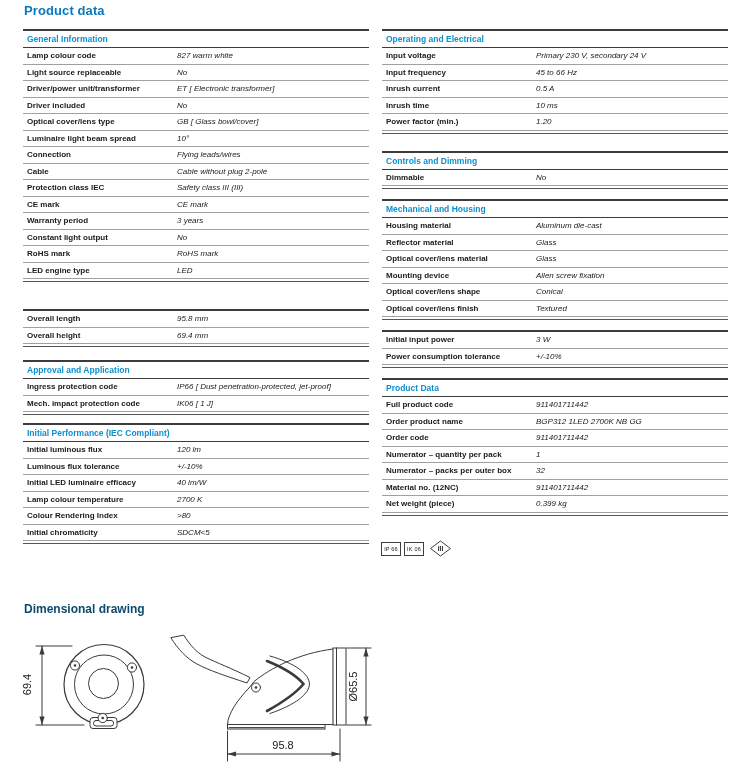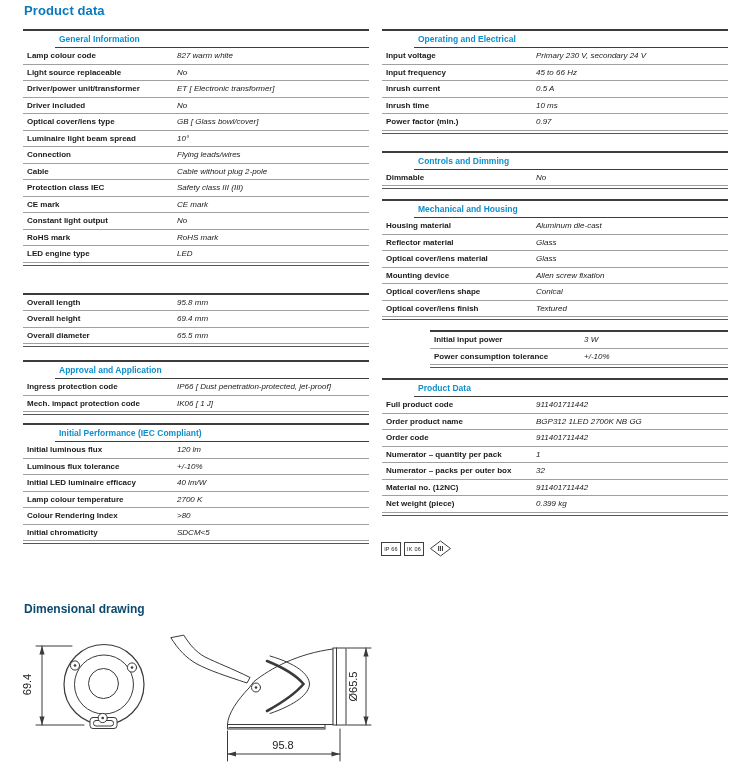--- a/index.html
+++ b/index.html
@@ -14,21 +14,21 @@
   .col{position:absolute;top:29px;width:346px;}
   .col-left{left:23px;}
   .col-right{left:382px;}
   .spec-table{
     border-top:2px solid #3c3c3c;
     border-bottom:1px solid #555;
     padding-bottom:2px;
   }
   .sec-title{
     font-size:8.5px;line-height:9px;font-weight:bold;color:#0e8fcd;
-    padding:4px 0 3px 4px;border-bottom:1px solid #3c3c3c;margin-left:32px;
+    padding:4px 0 3px 4px;border-bottom:1px solid #3c3c3c;
   }
   .row{
     display:flex;align-items:center;height:15.5px;
     border-bottom:1px solid #a0a0a0;
     font-size:8px;line-height:9px;
   }
   .row .label{width:150px;flex:none;padding-left:4px;font-weight:bold;}
   .row .value{flex:1;font-style:italic;}
   .badges{position:absolute;left:381px;top:540px;display:flex;align-items:center;}
   .badge-box{
@@ -88,44 +88,44 @@
         </div>
         <div class="row">
           <div class="label">Protection class IEC</div>
           <div class="value">Safety class III (III)</div>
         </div>
         <div class="row">
           <div class="label">CE mark</div>
           <div class="value">CE mark</div>
         </div>
         <div class="row">
+          <div class="label">Warranty period</div>
+          <div class="value">3 years</div>
+        </div>
+        <div class="row">
           <div class="label">Constant light output</div>
           <div class="value">No</div>
         </div>
         <div class="row">
           <div class="label">RoHS mark</div>
           <div class="value">RoHS mark</div>
         </div>
         <div class="row">
           <div class="label">LED engine type</div>
           <div class="value">LED</div>
         </div>
       </div>
       <div class="spec-table" style="margin-top: 27px;">
         <div class="row">
           <div class="label">Overall length</div>
           <div class="value">95.8 mm</div>
         </div>
         <div class="row">
           <div class="label">Overall height</div>
           <div class="value">69.4 mm</div>
-        </div>
-        <div class="row">
-          <div class="label">Overall diameter</div>
-          <div class="value">65.5 mm</div>
         </div>
       </div>
       <div class="spec-table" style="margin-top: 13px;">
         <div class="sec-title">Approval and Application</div>
         <div class="row">
           <div class="label">Ingress protection code</div>
           <div class="value">IP66 [ Dust penetration-protected, jet-proof]</div>
         </div>
         <div class="row">
           <div class="label">Mech. impact protection code</div>
@@ -174,21 +174,21 @@
         <div class="row">
           <div class="label">Inrush current</div>
           <div class="value">0.5 A</div>
         </div>
         <div class="row">
           <div class="label">Inrush time</div>
           <div class="value">10 ms</div>
         </div>
         <div class="row">
           <div class="label">Power factor (min.)</div>
-          <div class="value">0.97</div>
+          <div class="value">1.20</div>
         </div>
       </div>
       <div class="spec-table" style="margin-top: 17px;">
         <div class="sec-title">Controls and Dimming</div>
         <div class="row">
           <div class="label">Dimmable</div>
           <div class="value">No</div>
         </div>
       </div>
       <div class="spec-table" style="margin-top: 10px;">
@@ -211,21 +211,21 @@
         </div>
         <div class="row">
           <div class="label">Optical cover/lens shape</div>
           <div class="value">Conical</div>
         </div>
         <div class="row">
           <div class="label">Optical cover/lens finish</div>
           <div class="value">Textured</div>
         </div>
       </div>
-      <div class="spec-table" style="margin-top: 10px; margin-left: 48px;">
+      <div class="spec-table" style="margin-top: 10px;">
         <div class="row">
           <div class="label">Initial input power</div>
           <div class="value">3 W</div>
         </div>
         <div class="row">
           <div class="label">Power consumption tolerance</div>
           <div class="value">+/-10%</div>
         </div>
       </div>
       <div class="spec-table" style="margin-top: 10px;">

